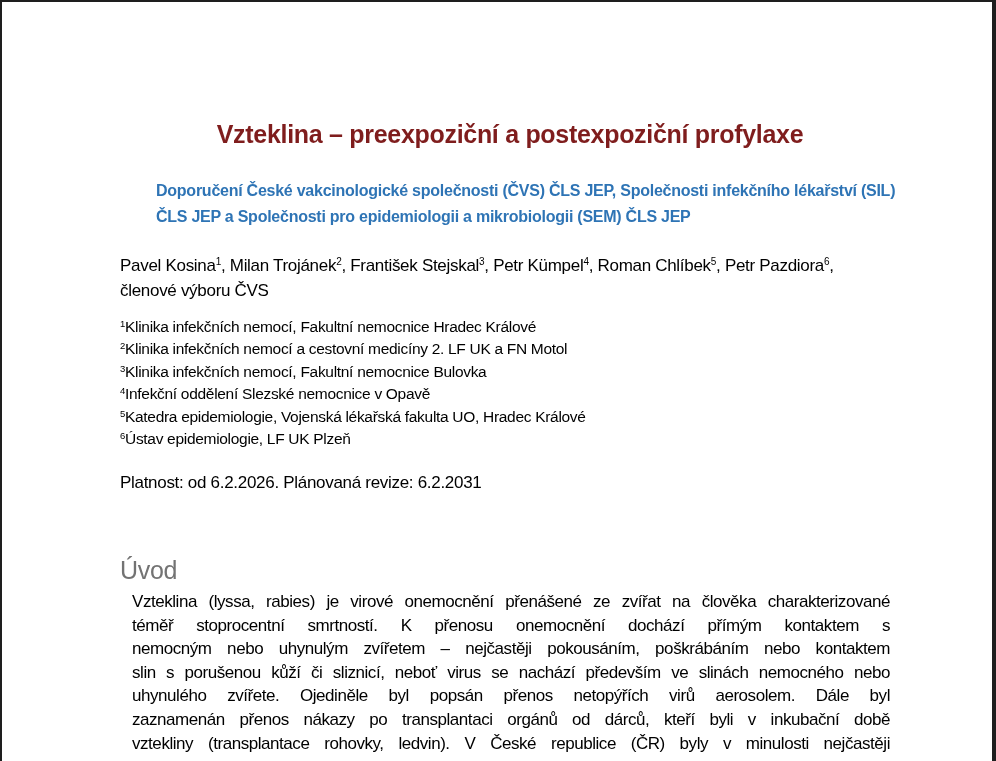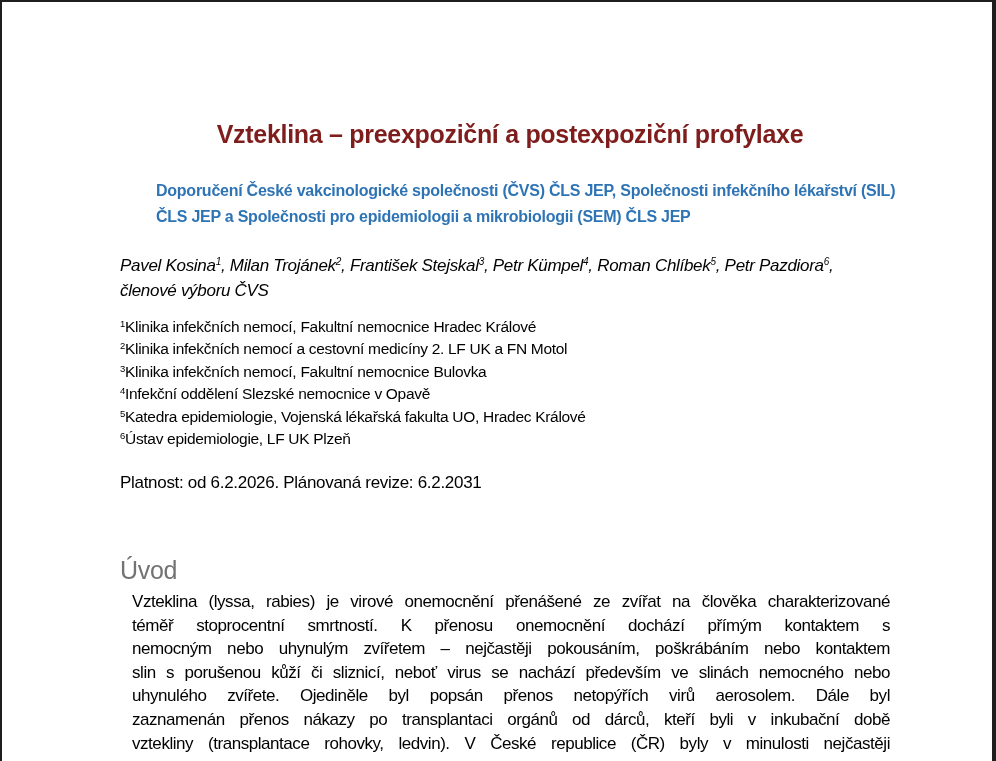--- a/index.html
+++ b/index.html
@@ -27,21 +27,21 @@
     }
     .subtitle {
       position: absolute; top: 176px; left: 0; width: 740px;
       color: #2E74B5; font-weight: bold; font-size: 16px;
       line-height: 26px;
       letter-spacing: -0.25px;
       margin-left: 36px;
     }
     .authors {
       position: absolute; top: 251px; left: 0; width: 740px;
-      font-size: 17px; line-height: 25px; letter-spacing: -0.3px; font-style: italic;
+      font-size: 17px; line-height: 25px; letter-spacing: -0.3px;
     }
     .affils {
       position: absolute; top: 314px; left: 0; width: 740px;
       font-size: 15.5px; line-height: 22.4px; letter-spacing: -0.3px;
     }
     sup { font-size: 10px; vertical-align: 6px; line-height: 0; }
     .affils sup { vertical-align: 5px; font-size: 9.5px; }
     .validity {
       position: absolute; top: 471px; left: 0; width: 740px;
       font-size: 17px; letter-spacing: -0.3px;

